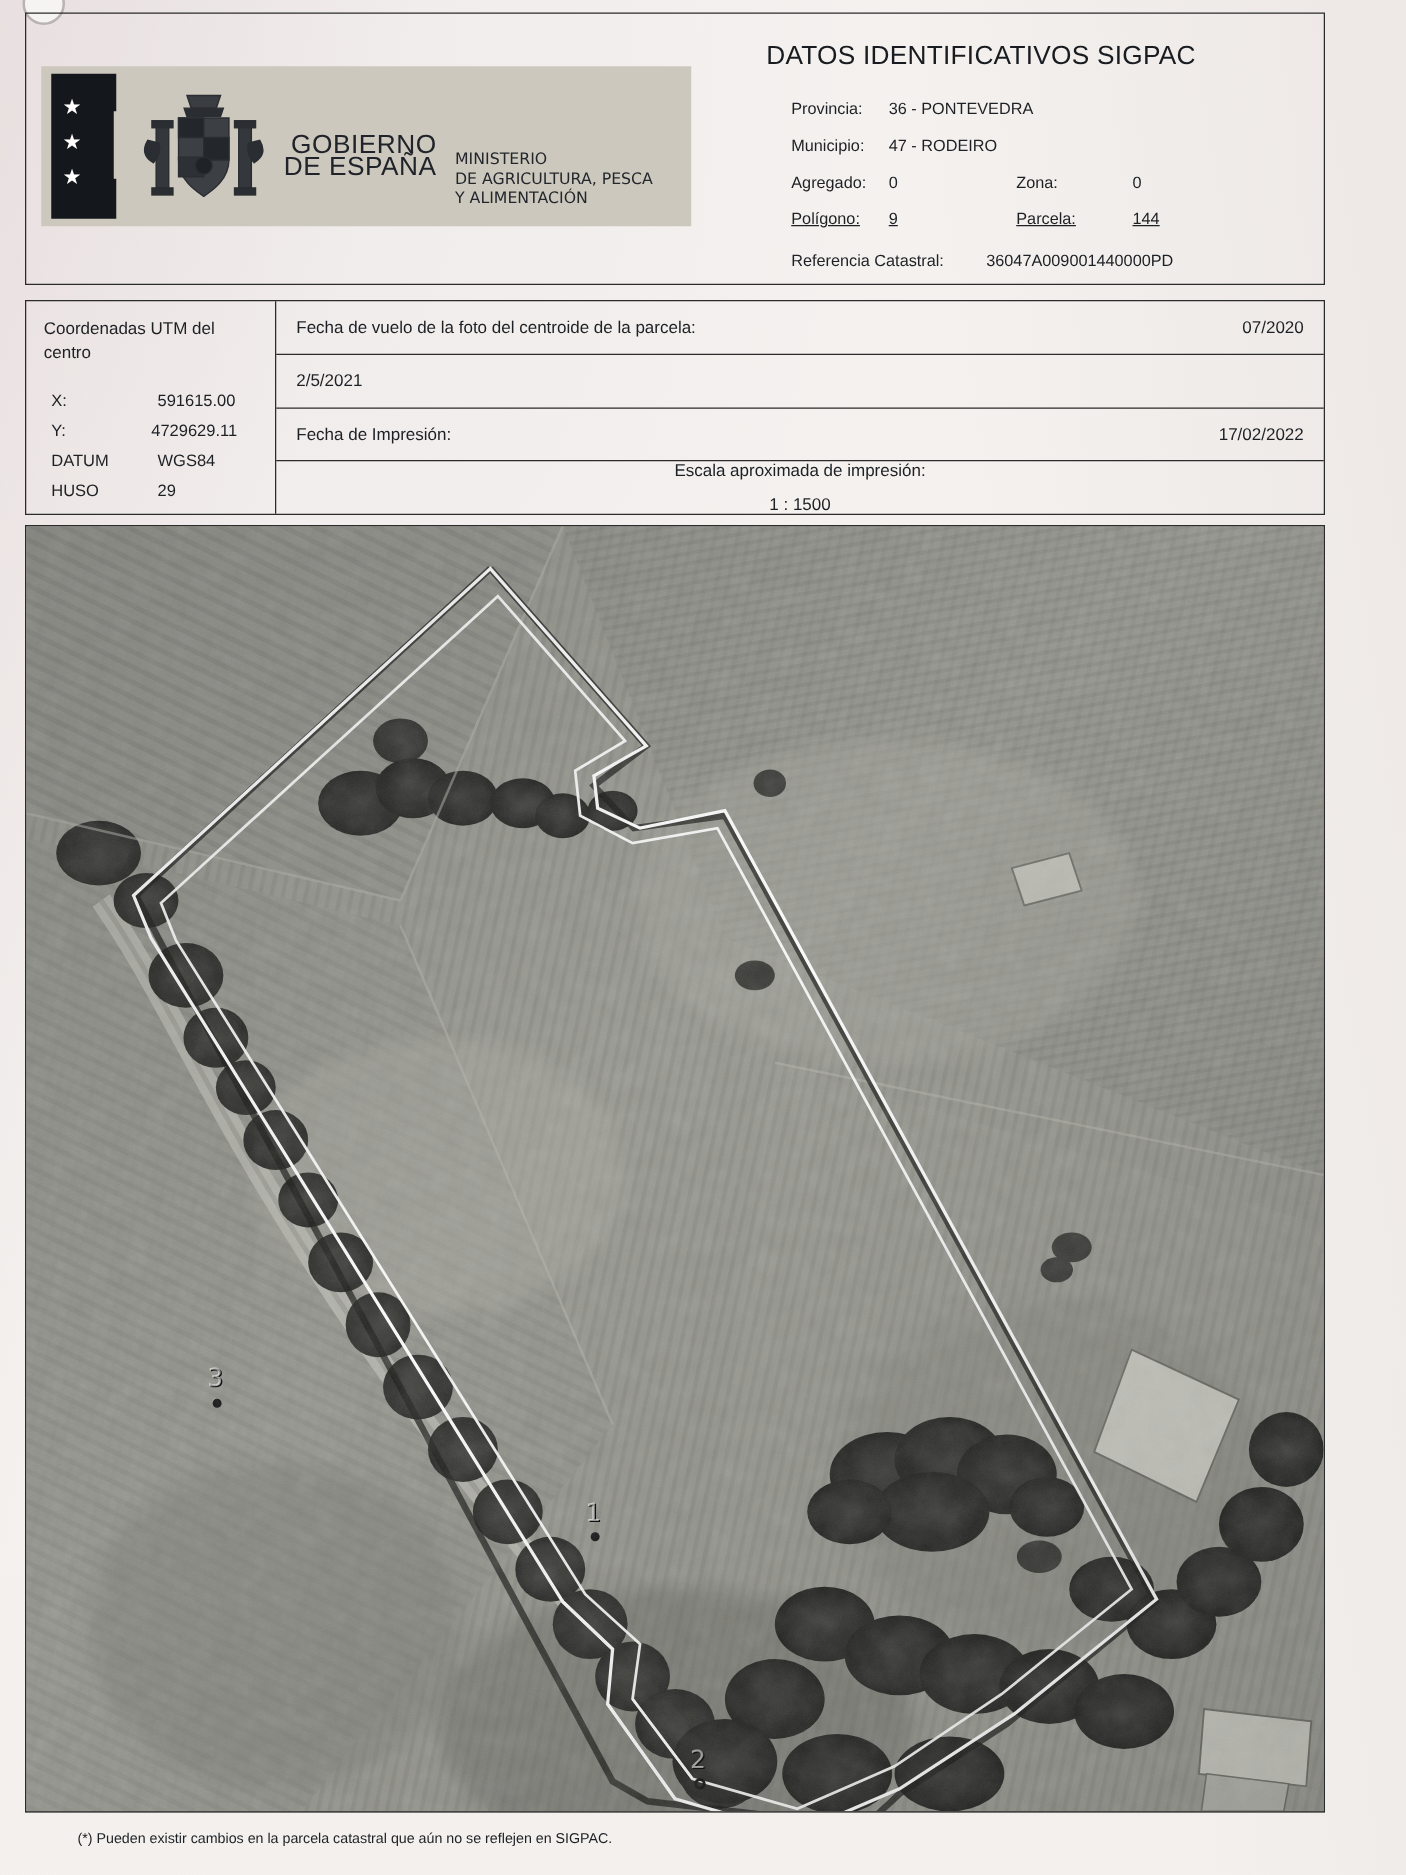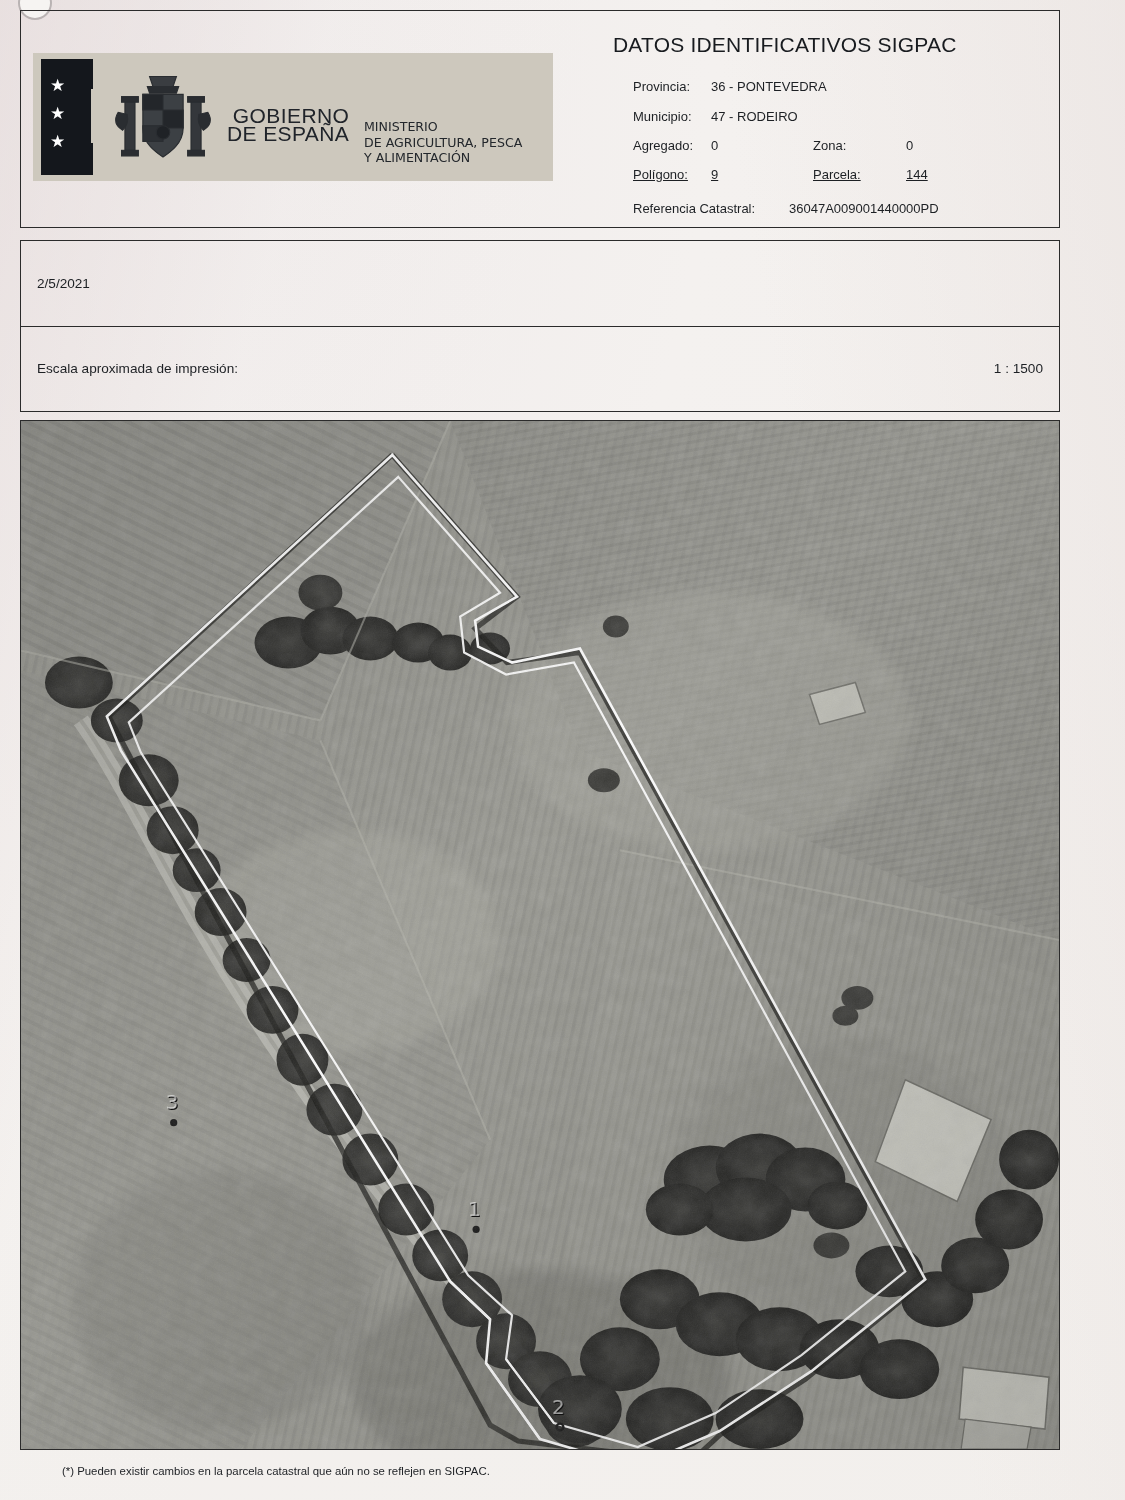--- a/index.html
+++ b/index.html
@@ -194,21 +194,21 @@
   .mrow {
     flex: 1;
     border-bottom: 1.3px solid #2b2b2b;
     display: flex;
     align-items: center;
     padding: 0 16px;
     box-sizing: border-box;
     font-size: 13.6px;
     color: #1d2024;
   }
-  .mrow:last-child { border-bottom: none; }
+  .mrow:last-child { border-bottom: none; flex-direction: column; }
   .mrow .lbl { flex: 1; }
   .mrow .val { text-align: right; }
 
   
   .mapbox {
     position: absolute;
     left: 20px;
     top: 420px;
     width: 1040px;
     height: 1030px;
@@ -299,23 +299,42 @@
       <div class="fld fld-val r4">9</div>
       <div class="fld fld-lbl2 r4">Parcela:</div>
       <div class="fld fld-val2 r4">144</div>
 
       <div class="fld fld-lbl r5">Referencia Catastral:</div>
       <div class="fld refval r5">36047A009001440000PD</div>
     </div>
   </div>
 
   <div class="mid">
+    <div class="mid-left">
+      <div class="coord-title">Coordenadas UTM del centro</div>
+      <div class="coord-row ck cr1">X:</div>
+      <div class="coord-row cv cr1">591615.00</div>
+      <div class="coord-row ck cr2">Y:</div>
+      <div class="coord-row cvr cr2">4729629.11</div>
+      <div class="coord-row ck cr3">DATUM</div>
+      <div class="coord-row cv cr3">WGS84</div>
+      <div class="coord-row ck cr4">HUSO</div>
+      <div class="coord-row cv cr4">29</div>
+    </div>
     <div class="mid-right">
       <div class="mrow">
+        <span class="lbl">Fecha de vuelo de la foto del centroide de la parcela:</span>
+        <span class="val">07/2020</span>
+      </div>
+      <div class="mrow">
         <span class="val">2/5/2021</span>
+      </div>
+      <div class="mrow">
+        <span class="lbl">Fecha de Impresión:</span>
+        <span class="val">17/02/2022</span>
       </div>
       <div class="mrow">
         <span class="lbl">Escala aproximada de impresión:</span>
         <span class="val">1 : 1500</span>
       </div>
     </div>
   </div>
 
   <div class="mapbox">
     <svg class="mapimg" viewBox="0 0 1040 1030" preserveAspectRatio="none">

